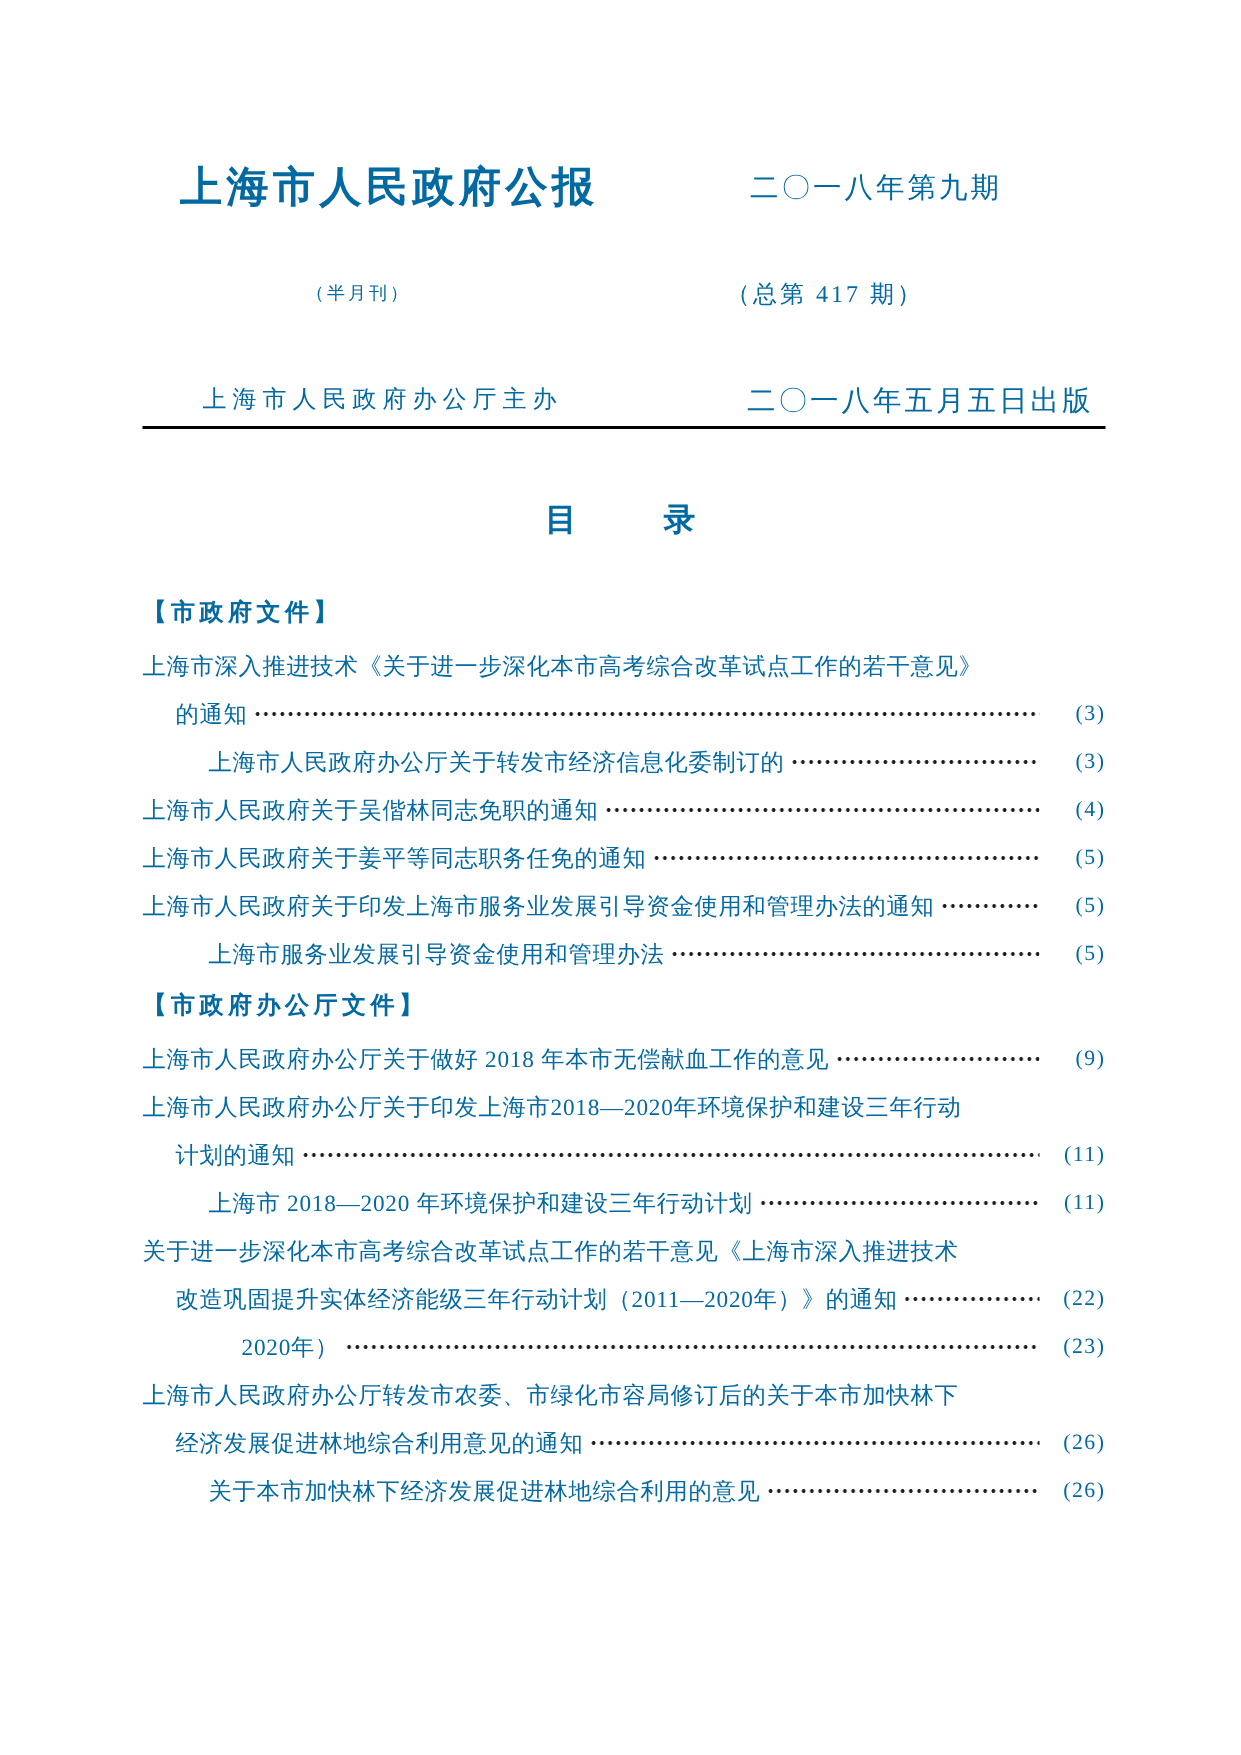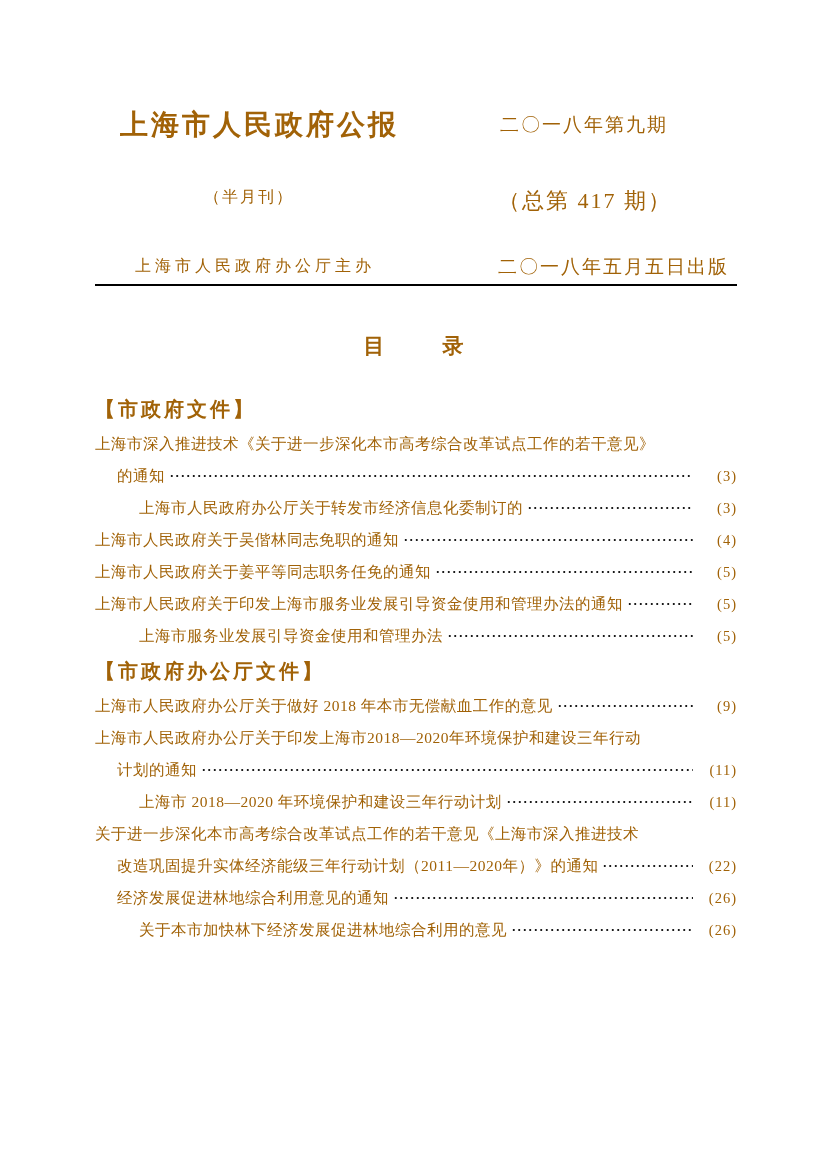--- a/index.html
+++ b/index.html
@@ -1,40 +1,40 @@
 <!DOCTYPE html>
 <html><head>
 <meta charset="utf-8">
 <style>
   html,body{margin:0;padding:0;background:#ffffff;}
   .page{
     position:relative;
     width:827px;height:1170px;
     background:#ffffff;
-    color:#a16207;
+    color:#0369a1;
     font-family:"Liberation Serif","DejaVu Serif",serif;
     overflow:hidden;
     text-decoration:underline;
   }
   
   .m-title{
     position:absolute;left:120px;top:106px;
     font-size:28px;font-weight:bold;letter-spacing:3px;
   }
   .m-issue{
     position:absolute;left:500px;top:112px;
     font-size:19px;letter-spacing:2px;
   }
   .m-half{
     position:absolute;left:204px;top:187px;
-    font-size:16px;letter-spacing:2px;
+    font-size:12px;letter-spacing:2px;
   }
   .m-cum{
-    position:absolute;left:498px;top:186px;
-    font-size:22px;letter-spacing:2px;
+    position:absolute;left:484px;top:186px;
+    font-size:16px;letter-spacing:2px;
   }
   .m-org{
     position:absolute;left:135px;top:256px;
     font-size:16px;letter-spacing:4px;
   }
   .m-date{
     position:absolute;left:470px;top:254px;
     font-size:19px;letter-spacing:2px;margin-left:28px;
   }
   .rule{
@@ -46,21 +46,21 @@
     position:absolute;left:0;top:332px;width:827px;
     display:flex;justify-content:center;gap:58px;
     font-size:21px;font-weight:bold;
   }
   
   .toc-body{
     position:absolute;left:95px;top:390px;width:642px;
     font-size:15.5px;
   }
   .sec-heading{
-    font-size:20px;font-weight:bold;letter-spacing:3px;
+    font-size:16px;font-weight:bold;letter-spacing:3px;
     height:22px;line-height:22px;
     margin:8px 0 8px 0;
   }
   .row{
     display:flex;align-items:center;
     height:32px;
     white-space:nowrap;
   }
   .row .txt{letter-spacing:0.5px;}
   .lv0{padding-left:0;}
@@ -158,20 +158,28 @@
       <span class="pg">(11)</span>
     </div>
     <div class="row lv0">
       <span class="txt">关于进一步深化本市高考综合改革试点工作的若干意见《上海市深入推进技术</span>
     </div>
     <div class="row lv1">
       <span class="txt">改造巩固提升实体经济能级三年行动计划（2011—2020年）》的通知</span>
       <span class="leader"></span>
       <span class="pg">(22)</span>
     </div>
+    <div class="row lv3">
+      <span class="txt">2020年）</span>
+      <span class="leader"></span>
+      <span class="pg">(23)</span>
+    </div>
+    <div class="row lv0">
+      <span class="txt">上海市人民政府办公厅转发市农委、市绿化市容局修订后的关于本市加快林下</span>
+    </div>
     <div class="row lv1">
       <span class="txt">经济发展促进林地综合利用意见的通知</span>
       <span class="leader"></span>
       <span class="pg">(26)</span>
     </div>
     <div class="row lv2">
       <span class="txt">关于本市加快林下经济发展促进林地综合利用的意见</span>
       <span class="leader"></span>
       <span class="pg">(26)</span>
     </div>

